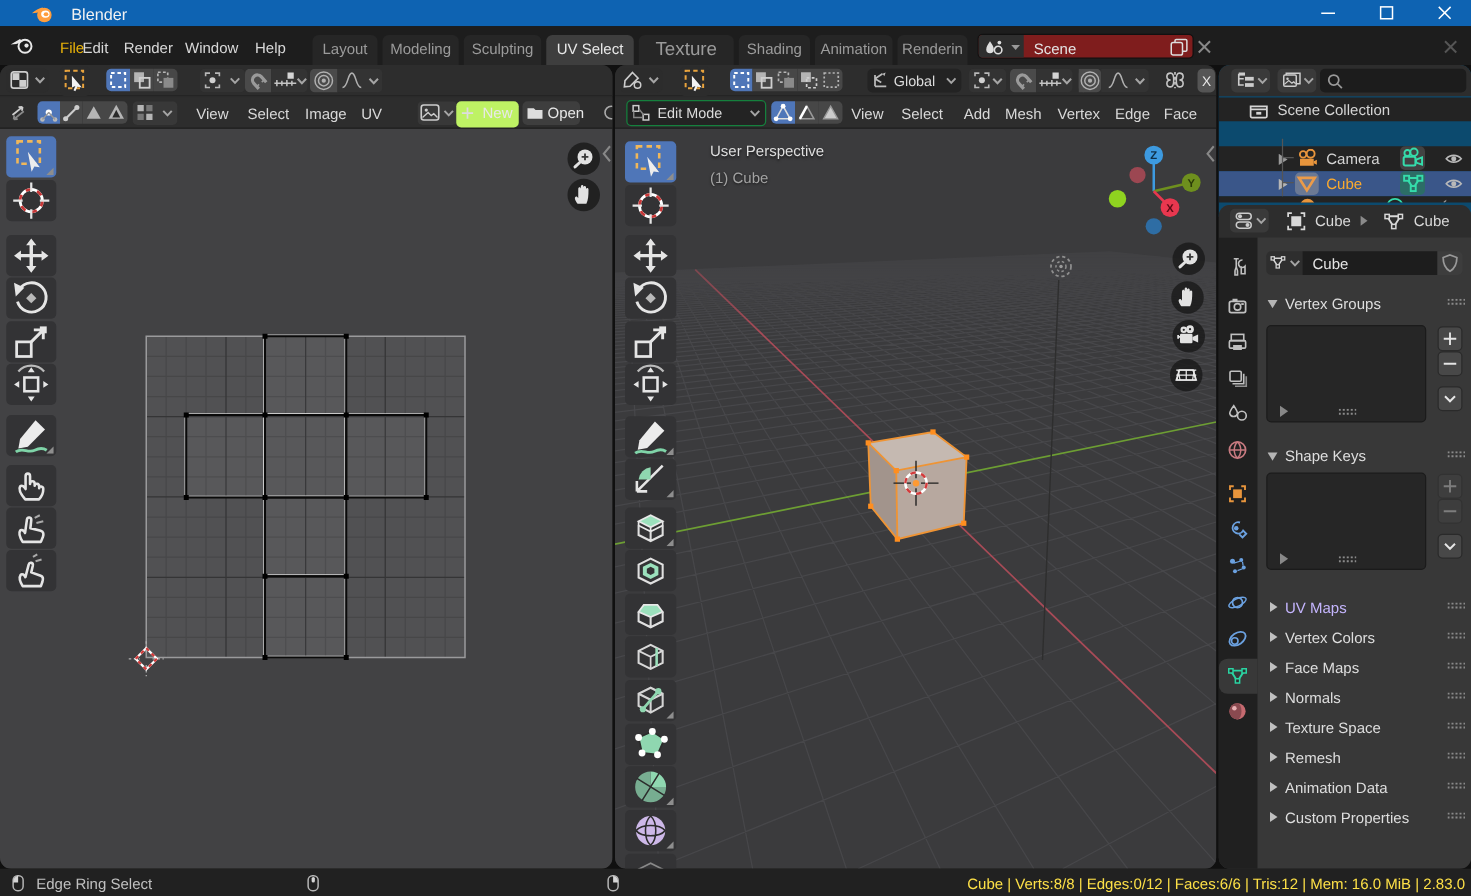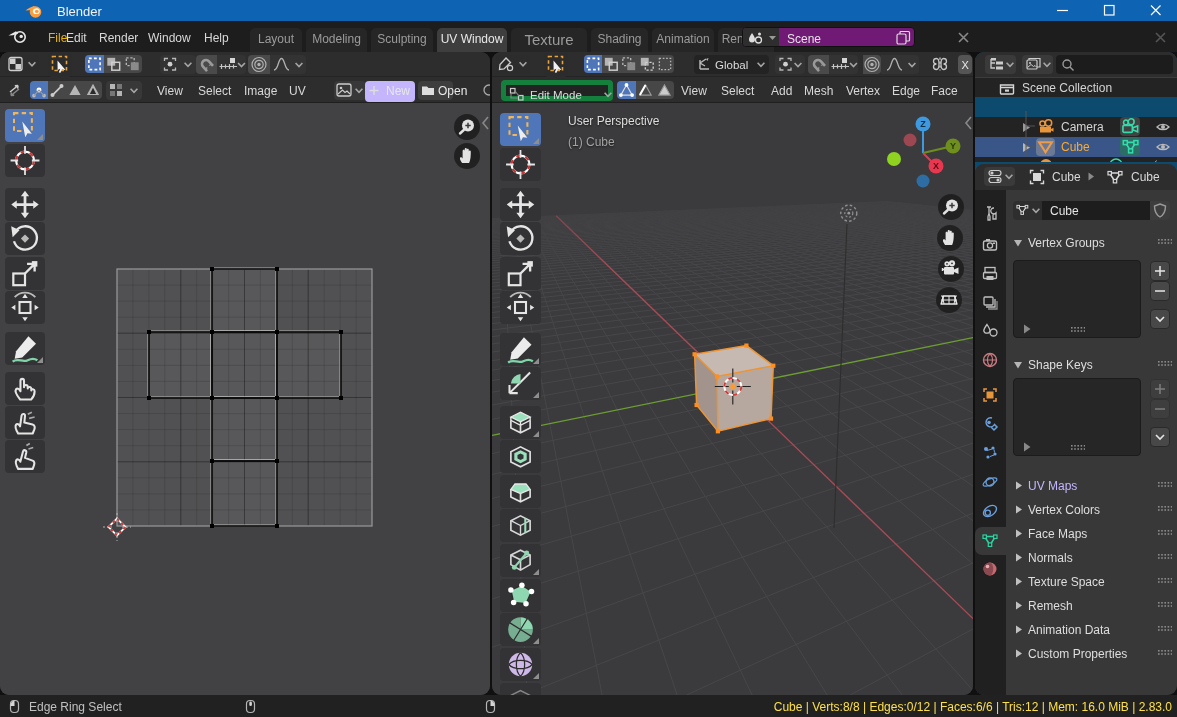--- a/index.html
+++ b/index.html
@@ -37,26 +37,26 @@
   <path d="M1.5 7.5 L9 3.2 L11.2 5.4 L6 7.2 Z" fill="#e8e8e8"></path>
  </svg>
 <div class="tx" style="left:48px;top:11px;color:#eab308">File</div>
     <div class="tx" style="left:66px;top:11px;color:#d8d8d8">Edit</div>
     <div class="tx" style="left:99px;top:11px;color:#d8d8d8">Render</div>
     <div class="tx" style="left:148px;top:11px;color:#d8d8d8">Window</div>
     <div class="tx" style="left:204px;top:11px;color:#d8d8d8">Help</div>
     <div class="abs" style="left:250px;top:7px;width:52px;height:24px;background:#262626;border-radius:5px 5px 0 0;color:#9b9b9b;font-size:12px;text-align:center;line-height:23px">Layout</div>
     <div class="abs" style="left:306px;top:7px;width:61px;height:24px;background:#262626;border-radius:5px 5px 0 0;color:#9b9b9b;font-size:12px;text-align:center;line-height:23px">Modeling</div>
     <div class="abs" style="left:371px;top:7px;width:62px;height:24px;background:#262626;border-radius:5px 5px 0 0;color:#9b9b9b;font-size:12px;text-align:center;line-height:23px">Sculpting</div>
-    <div class="abs" style="left:437px;top:7px;width:70px;height:24px;background:#3e3e3e;border-radius:5px 5px 0 0;color:#e8e8e8;font-size:12px;text-align:center;line-height:23px">UV Window</div>
+    <div class="abs" style="left:437px;top:7px;width:70px;height:24px;background:#3e3e3e;border-radius:5px 5px 0 0;color:#e8e8e8;font-size:12px;text-align:center;line-height:23px">UV Select</div>
     <div class="abs" style="left:511px;top:7px;width:76px;height:24px;background:#262626;border-radius:5px 5px 0 0;color:#9b9b9b;font-size:15px;text-align:center;line-height:23px">Texture Paint</div>
     <div class="abs" style="left:591px;top:7px;width:57px;height:24px;background:#262626;border-radius:5px 5px 0 0;color:#9b9b9b;font-size:12px;text-align:center;line-height:23px">Shading</div>
     <div class="abs" style="left:652px;top:7px;width:62px;height:24px;background:#262626;border-radius:5px 5px 0 0;color:#9b9b9b;font-size:12px;text-align:center;line-height:23px">Animation</div>
     <div class="abs" style="left:718px;top:7px;width:56px;height:24px;background:#262626;border-radius:5px 5px 0 0;color:#9b9b9b;font-size:12px;text-align:center;line-height:23px">Renderin</div>
- <div class="abs" style="left:742px;top:6px;width:173px;height:20px;background:#701a75;border-radius:4px;border:1px solid #111">
+ <div class="abs" style="left:782px;top:6px;width:173px;height:20px;background:#7f1d1d;border-radius:4px;border:1px solid #111">
   <div class="abs" style="left:0;top:0;width:36px;height:18px;background:#2e2e2e;border-radius:3px 0 0 3px"></div>
   <svg class="abs" style="left:4px;top:3px" width="30" height="13" viewBox="0 0 30 13">
    <path d="M5 2 C7 5 8 6.5 8 8.5 A3 3 0 0 1 2 8.5 C2 6.5 3 5 5 2 Z" fill="#ddd"></path>
    <circle cx="11.5" cy="9" r="3" fill="none" stroke="#ddd" stroke-width="1.3"></circle>
    <circle cx="12.5" cy="3" r="1.5" fill="#ddd"></circle>
   </svg><path d="M25.6 14.2 L29 17.8 L32.4 14.2" stroke="#a5a5a5" stroke-width="1.6" fill="none">
   <svg class="abs" style="left:24px;top:0" width="12" height="20">
           <polygon points="2,8 9,8 5.5,12" fill="#999"></polygon>
         </svg>
   <div class="tx" style="left:44px;top:5px;color:#e3e3e3">Scene</div>
@@ -179,27 +179,27 @@
       <div class="tx" style="left:198px;top:7px;color:#d8d8d8">Select</div>
       <div class="tx" style="left:244px;top:7px;color:#d8d8d8">Image</div>
       <div class="tx" style="left:289px;top:7px;color:#d8d8d8">UV</div>
       <svg class="abs" style="left:334px;top:3px" width="32" height="19" viewBox="0 0 32 19">
  <rect x="0" y="0" width="32" height="19" rx="4" fill="#383838"></rect>
  <rect x="3" y="3" width="14" height="12" rx="2" fill="none" stroke="#ccc" stroke-width="1.3"></rect>
  <circle cx="7" cy="7" r="1.3" fill="#ccc"></circle>
         <path d="M4 13 L8.5 9 L11 11.5 L13 10 L16 13" fill="none" stroke="#ccc" stroke-width="1.1"></path>
  <path d="M21.6 7.7 L25 11.3 L28.4 7.7" stroke="#a5a5a5" stroke-width="1.6" fill="none"></path>
       </svg>
-      <div class="btn" style="left:365px;top:3px;width:50px;height:21px;background:#c4b5fd">
+      <div class="btn" style="left:365px;top:3px;width:50px;height:21px;background:#bef264">
  <svg width="50" height="19">
           <path d="M9 5 V14 M4.5 9.5 H13.5" stroke="#ddd" stroke-width="1.4"></path>
  <text x="21" y="13.5" font-size="12" fill="#e8e8e8" font-family="Liberation Sans">New</text>
         </svg>
       </div>
-      <div class="btn" style="left:418px;top:3px;width:35px;height:19px;background:#3e3e3e">
+      <div class="btn" style="left:418px;top:3px;width:46px;height:19px;background:#3e3e3e">
  <svg width="57" height="19">
           <path d="M4 5.5 H9 L10.5 7 H16 V14 H4 Z" fill="#ddd"></path>
  <text x="20" y="13.5" font-size="12" fill="#e8e8e8" font-family="Liberation Sans">Open</text>
         </svg>
       </div>
       <div class="abs" style="left:479px;top:3px;width:11px;height:19px;overflow:hidden">
         <svg width="20" height="19">
           <circle cx="10" cy="9" r="5" fill="none" stroke="#aaa" stroke-width="1.3"></circle>
         </svg>
       </div>
@@ -412,21 +412,21 @@
  <path d="M161.5 3.5 C157.5 3.5 157.5 9 161.5 9 C157.5 9 157.5 14.5 161.5 14.5 C163.5 14.5 164 12.5 164 9 C164 5.5 163.5 3.5 161.5 3.5 M168.5 3.5 C172.5 3.5 172.5 9 168.5 9 C172.5 9 172.5 14.5 168.5 14.5 C166.5 14.5 166 12.5 166 9 C166 5.5 166.5 3.5 168.5 3.5" fill="none" stroke="#c5c5c5" stroke-width="1.3"></path>
  <path d="M165 2.5 V15.5" stroke="#d5d5d5" stroke-width="1.2" stroke-dasharray="2.2,1.8"></path>
 </svg>
       <div class="btn" style="left:466px;top:3px;width:14px;height:19px;background:#555">
  <svg width="14" height="19">
           <text x="3.5" y="13.5" font-size="11" fill="#e8e8e8" font-family="Liberation Sans">X</text>
         </svg>
       </div>
     </div>
     <div class="hdr" style="top:26px;height:25px;border-bottom:1px solid #1f1f1f">
-      <div class="btn" style="left:9px;top:2px;width:112px;height:21px;background:#232323;border:5px solid #15803d">
+      <div class="btn" style="left:9px;top:2px;width:112px;height:21px;background:#232323;border:1px solid #15803d">
 <svg width="110" height="19" viewBox="0 0 110 19">
  <rect x="4.5" y="3.5" width="4.5" height="4.5" fill="none" stroke="#ccc" stroke-width="1.2"></rect>
  <rect x="12.5" y="10.5" width="4.5" height="4.5" fill="none" stroke="#ccc" stroke-width="1.2"></rect>
  <path d="M9 6 L13 11 M5 8 V13 H12" stroke="#888" stroke-width="1.1" fill="none"></path>
  <text x="24" y="13.5" font-size="11.5" fill="#dcdcdc" font-family="Liberation Sans">Edit Mode</text>
           <path d="M98.6 7.7 L102 11.3 L105.4 7.7" stroke="#a5a5a5" stroke-width="1.6" fill="none"></path>
         </svg>
       </div>
       <div class="seg" style="left:125px;top:3px">
         <div style="width:19px;background:#4f76b8;border-radius:4px 0 0 4px">

